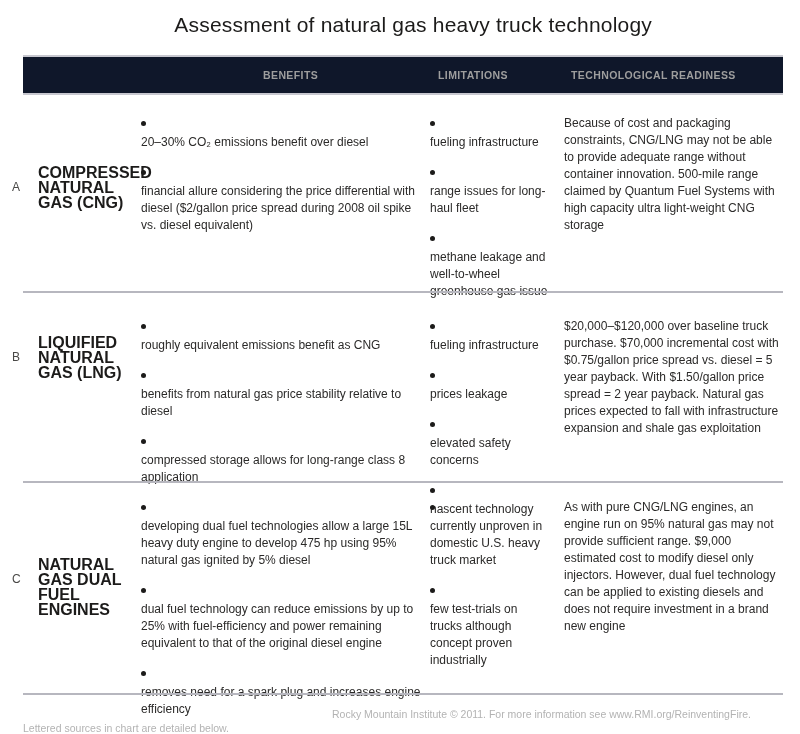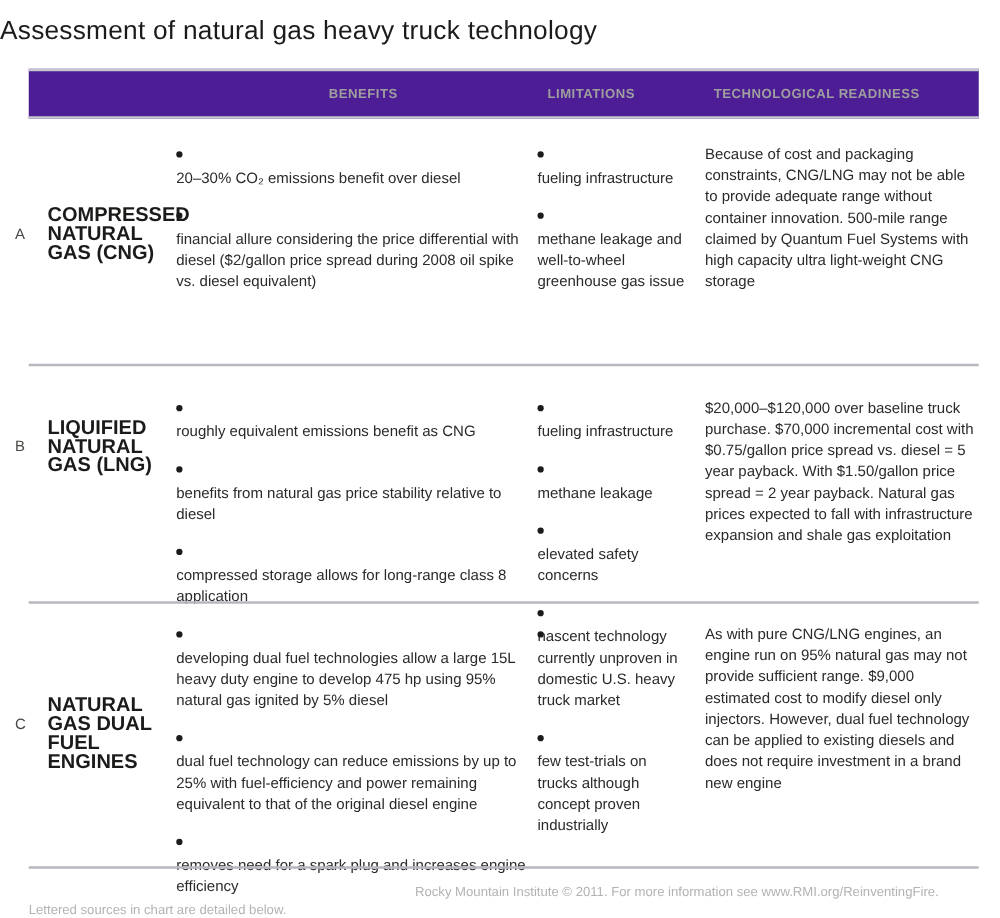--- a/index.html
+++ b/index.html
@@ -2,26 +2,26 @@
 <html><head>
 <meta charset="utf-8">
 <style>
   html, body { margin:0; padding:0; }
   body {
     width:800px; height:734px; position:relative; background:#ffffff;
     font-family:"Liberation Sans", sans-serif; color:#2b2a29;
     overflow:hidden;
   }
   .title {
-    position:absolute; top:13px; left:0; width:652px; text-align:left;
+    position:absolute; top:13px; left:0; width:652px; text-align:right;
     font-size:21px; color:#1c1b1a; letter-spacing:0.2px;
   }
   .headerbar {
     position:absolute; left:23px; top:55px; width:760px; height:40px;
-    background:#4c1d95; border-top:2px solid #c7c7cf; border-bottom:2px solid #c7c7cf;
+    background:#0f172a; border-top:2px solid #c7c7cf; border-bottom:2px solid #c7c7cf;
     box-sizing:border-box;
   }
   .colhead {
     position:absolute; top:50%; transform:translateY(-50%);
     font-size:10.5px; font-weight:bold; color:#9e9e9e; letter-spacing:0.4px;
     white-space:nowrap;
   }
   .ch-benefits   { left:240px; }
   .ch-limits     { left:415px; }
   .ch-readiness  { left:548px; }
@@ -100,20 +100,24 @@
       <span>financial allure considering the price differential with diesel ($2/gallon price spread during 2008 oil spike vs. diesel equivalent)</span>
     </div>
   </div>
   <div class="limits">
     <div class="bullet-item">
       <span class="dot"></span>
       <span>fueling infrastructure</span>
     </div>
     <div class="bullet-item">
       <span class="dot"></span>
+      <span>range issues for long-haul fleet</span>
+    </div>
+    <div class="bullet-item">
+      <span class="dot"></span>
       <span>methane leakage and well-to-wheel greenhouse gas issue</span>
     </div>
   </div>
   <div class="readiness">Because of cost and packaging constraints, CNG/LNG may not be able to provide adequate range without container innovation. 500-mile range claimed by Quantum Fuel Systems with high capacity ultra light-weight CNG storage</div>
 </div>
 
 <div class="divider div-1"></div>
 
 <div class="row rowB">
   <div class="letter">B</div>
@@ -132,21 +136,21 @@
       <span>compressed storage allows for long-range class 8 application</span>
     </div>
   </div>
   <div class="limits">
     <div class="bullet-item">
       <span class="dot"></span>
       <span>fueling infrastructure</span>
     </div>
     <div class="bullet-item">
       <span class="dot"></span>
-      <span>methane leakage</span>
+      <span>prices leakage</span>
     </div>
     <div class="bullet-item">
       <span class="dot"></span>
       <span>elevated safety concerns</span>
     </div>
     <div class="bullet-item">
       <span class="dot"></span>
       <span>nascent technology</span>
     </div>
   </div>

